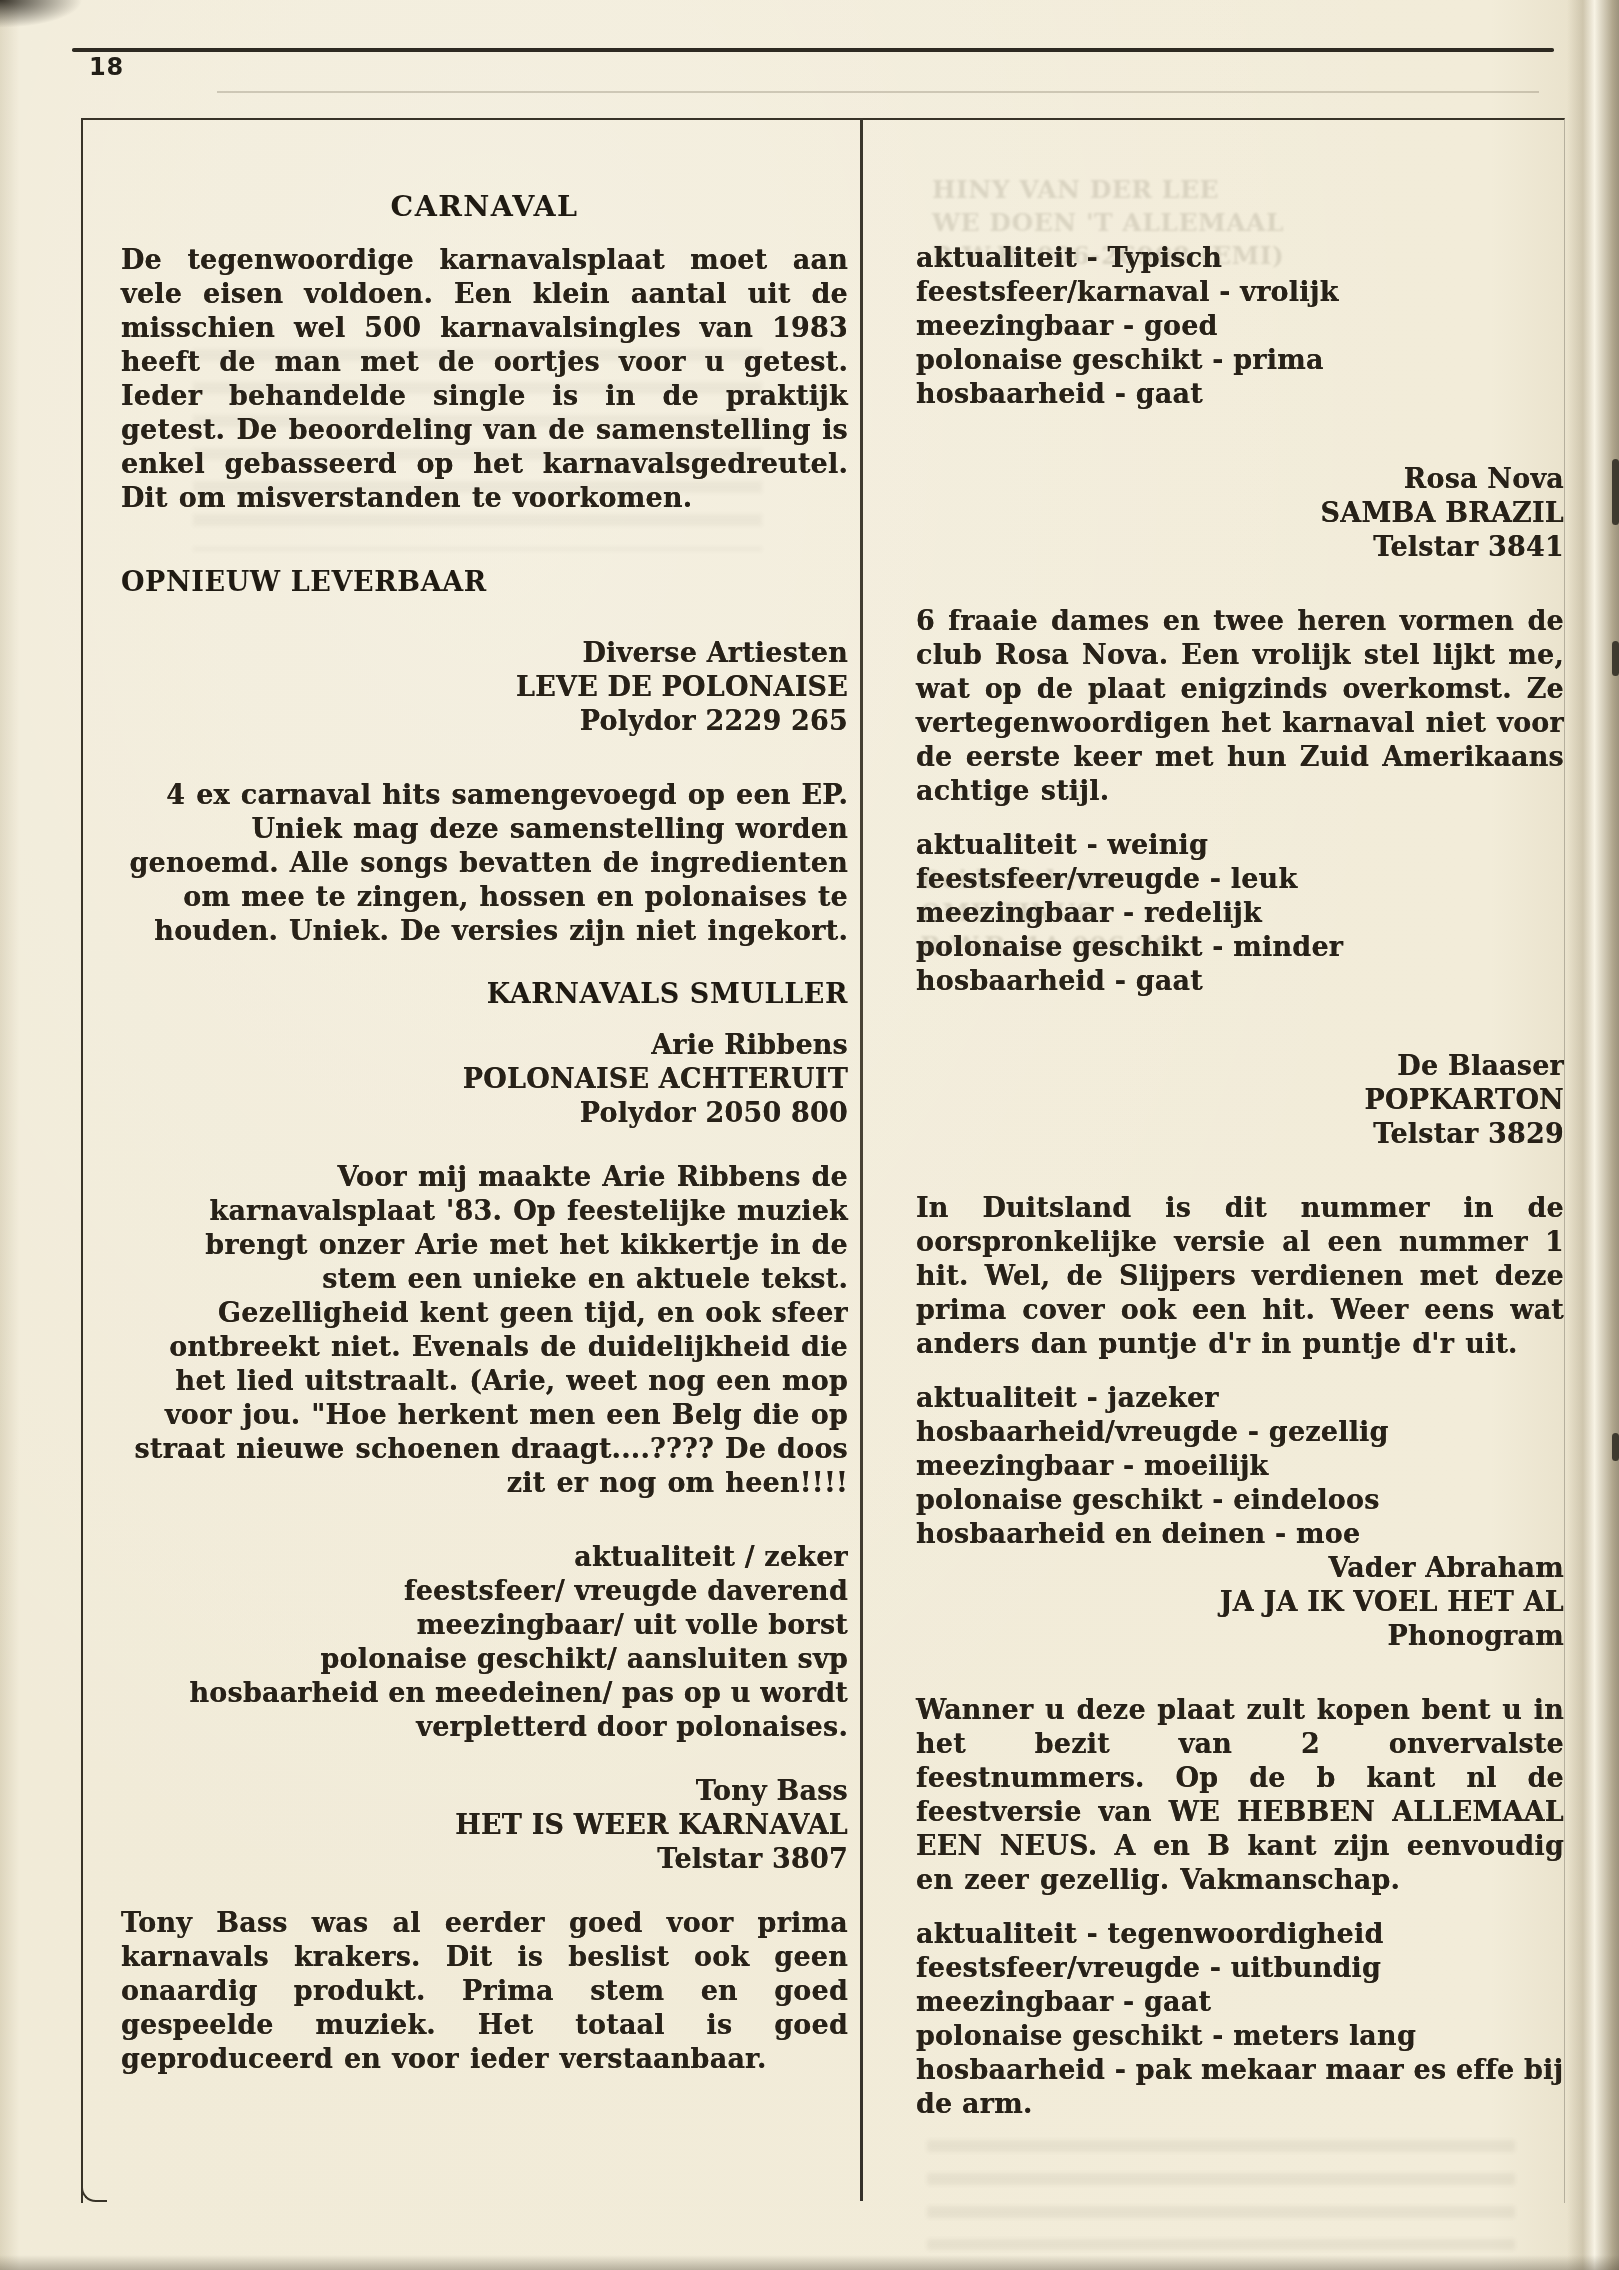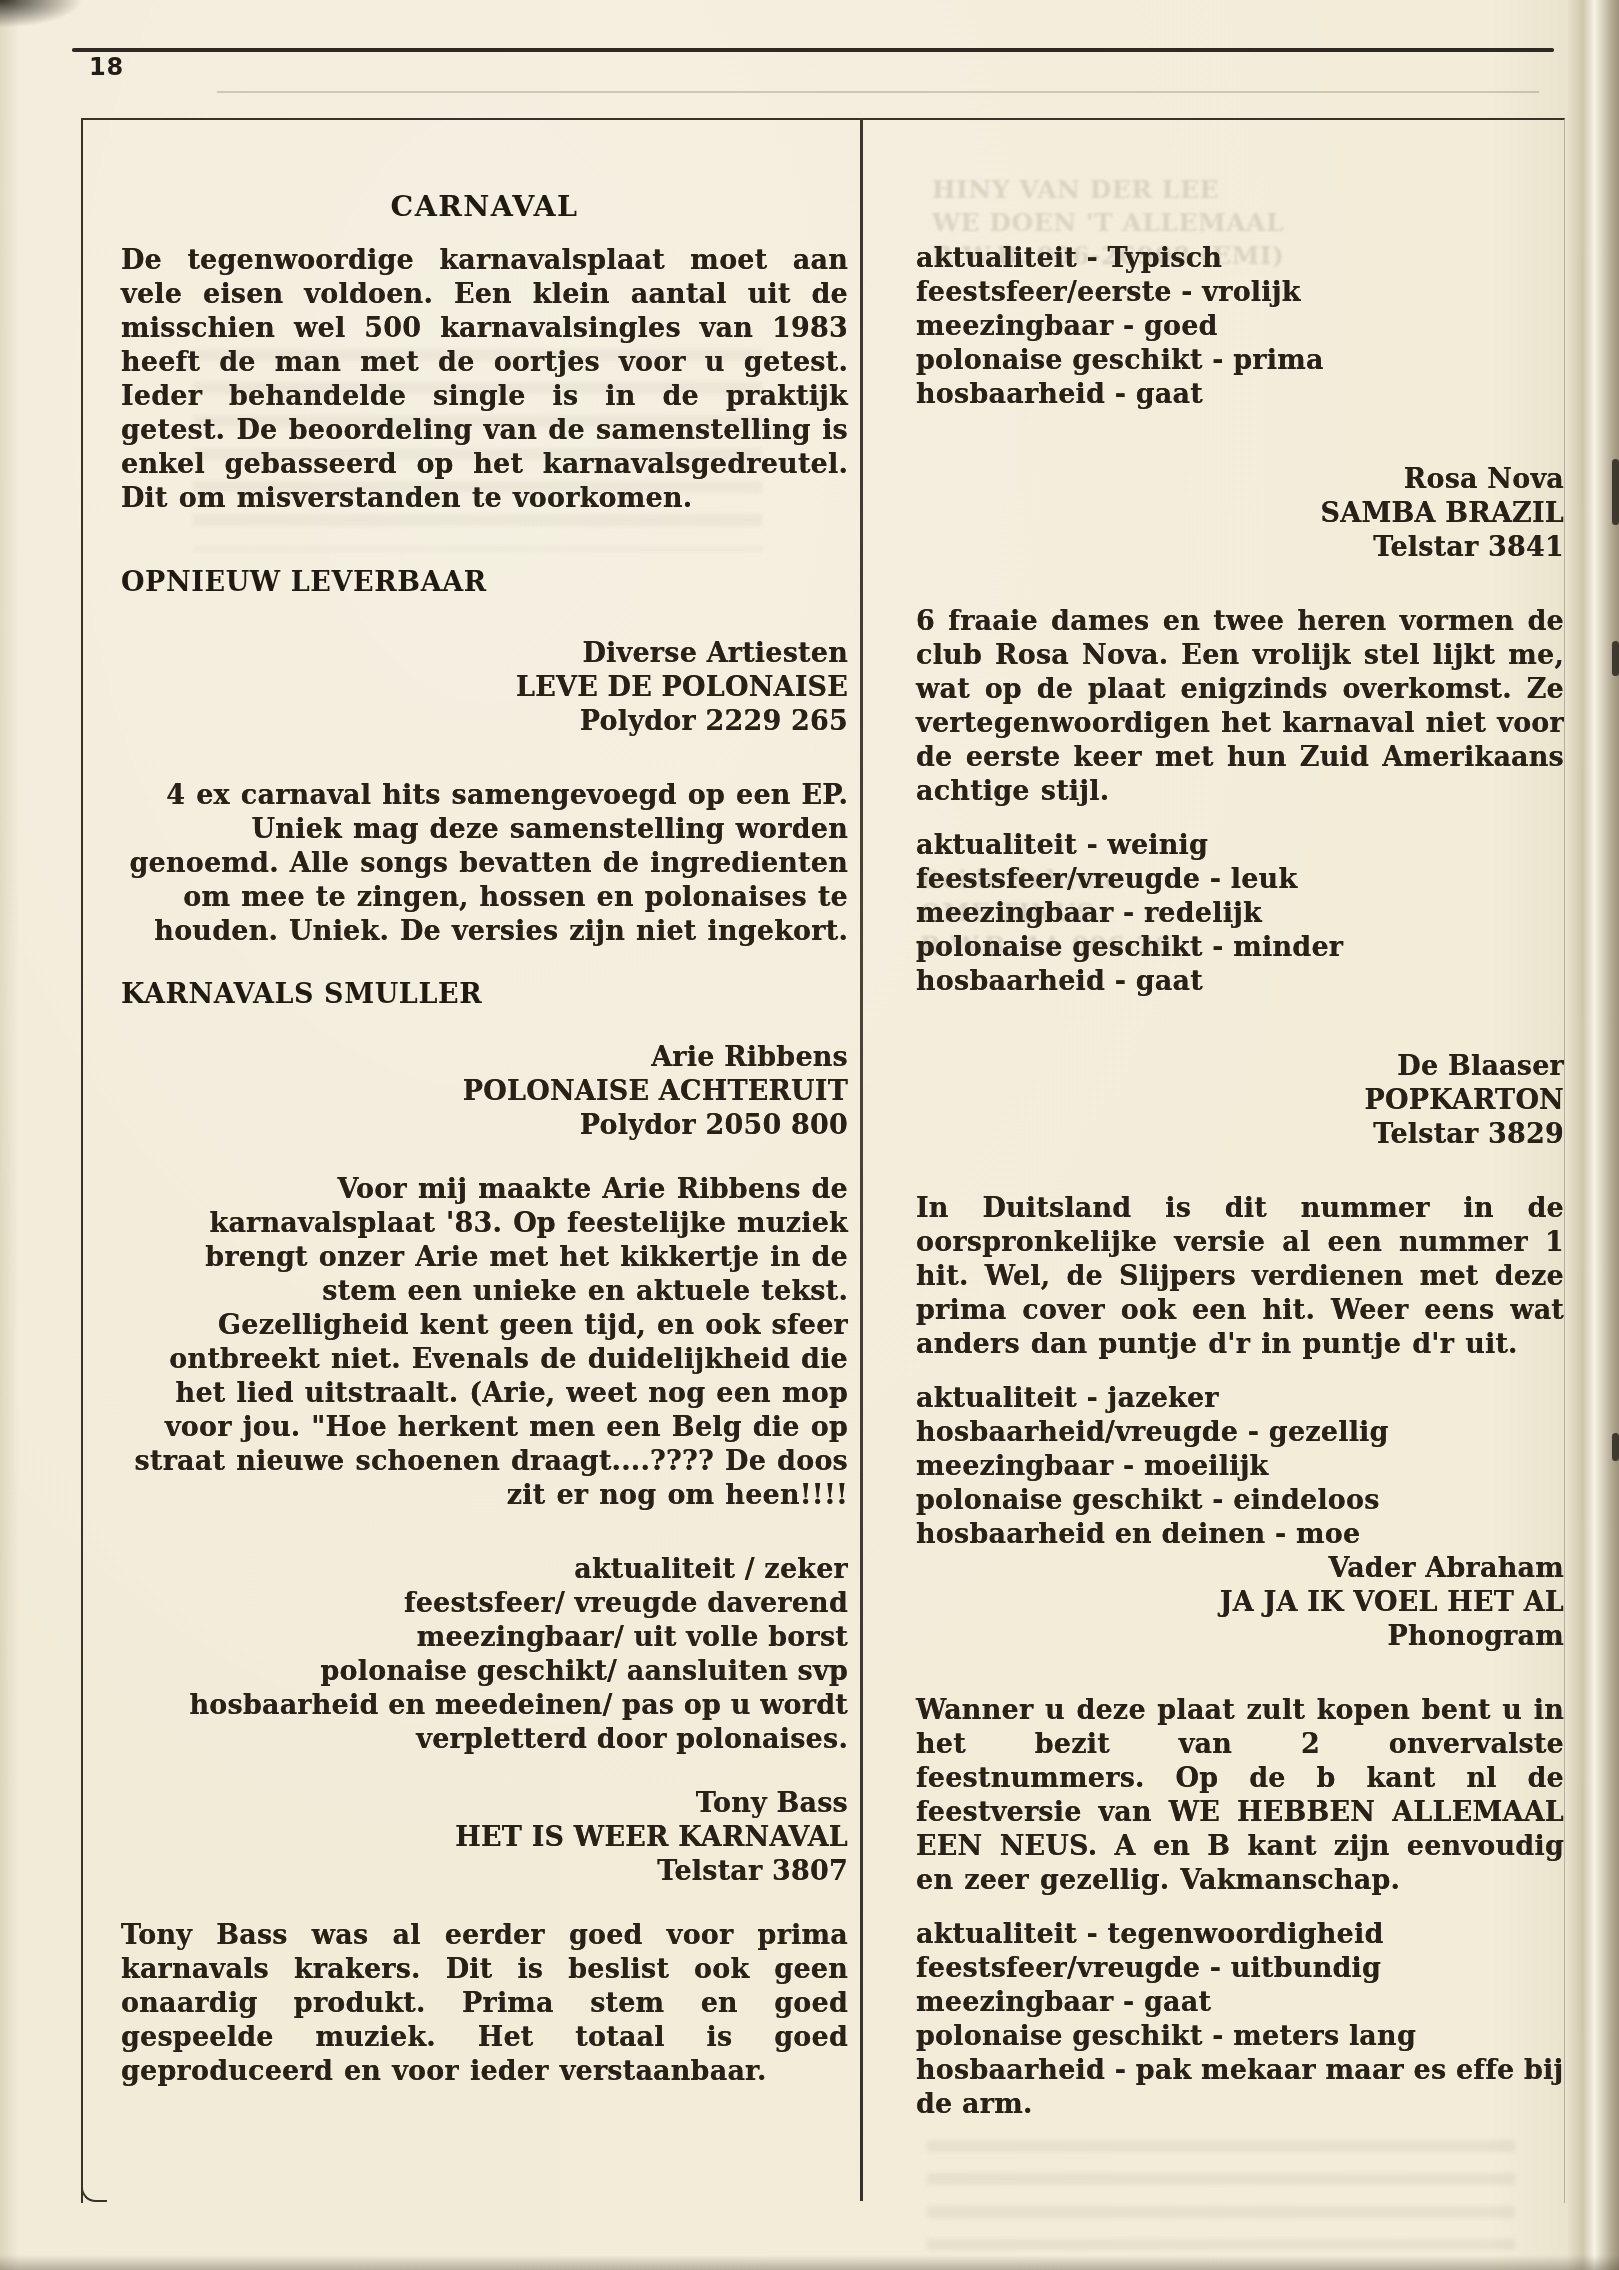--- a/index.html
+++ b/index.html
@@ -52,21 +52,21 @@
   .column-divider {
     position:absolute; left:860px; top:118px; width:2.8px; height:2083px;
     background:linear-gradient(180deg, #3a362c 0%, #4a4436 45%, #35312a 100%);
   }
   .col { position:absolute; color:#272118; font-weight:bold; }
   .col-left  { left:121px; top:189px;  width:727px; }
   .col-right { left:916px; top:241px; width:648px; }
 
   .article-title { font-size:28.5px; letter-spacing:1.4px; text-align:center; margin-bottom:20px; color:#1f1a12; }
   .section-heading { font-size:27px; letter-spacing:0.6px; margin-bottom:39px; color:#1f1a12; }
-  .section-heading.centered { text-align:left; margin-bottom:31px; }
+  .section-heading.centered { text-align:right; margin-bottom:19px; }
   .para {
     font-size:27px; line-height:34px; text-align:justify;
     letter-spacing:0.2px; word-spacing:1.4px;
     text-shadow:0 0 0.6px rgba(45,37,24,0.75);
   }
   .record-header { font-size:27px; line-height:34px; letter-spacing:0.2px; text-shadow:0 0 0.6px rgba(45,37,24,0.75); }
   .record-title { text-transform:uppercase; }
   .rating-list, .track-list { font-size:27px; line-height:34px; letter-spacing:0.2px; text-shadow:0 0 0.6px rgba(45,37,24,0.75); }
 
   .gap-xs { margin-bottom:20px; }
@@ -152,21 +152,21 @@
     </div>
 
     <div class="para">Tony Bass was al eerder goed voor prima karnavals krakers. Dit is beslist ook geen onaardig produkt. Prima stem en goed gespeelde muziek. Het totaal is goed geproduceerd en voor ieder verstaanbaar.</div>
 
   </div>
 
   <div class="col col-right">
 
     <div class="rating-list gap-lg">
       <div>aktualiteit - Typisch</div>
-      <div>feestsfeer/eerste - vrolijk</div>
+      <div>feestsfeer/karnaval - vrolijk</div>
       <div>meezingbaar - goed</div>
       <div>polonaise geschikt - prima</div>
       <div>hosbaarheid - gaat</div>
     </div>
 
     <div class="record-header gap-md">
       <div>Rosa Nova</div>
       <div class="record-title">SAMBA BRAZIL</div>
       <div>Telstar 3841</div>
     </div>

